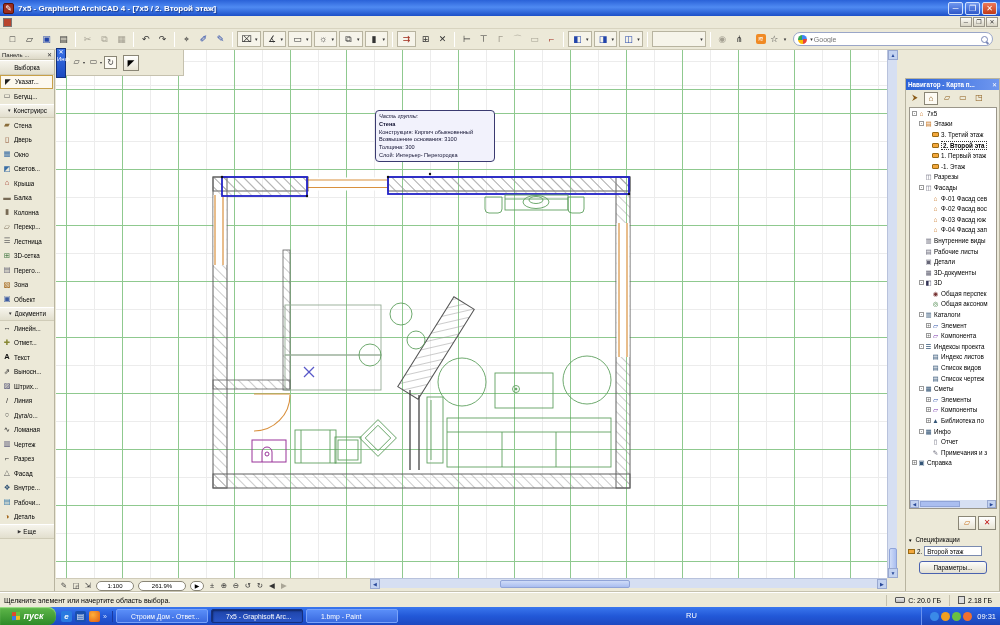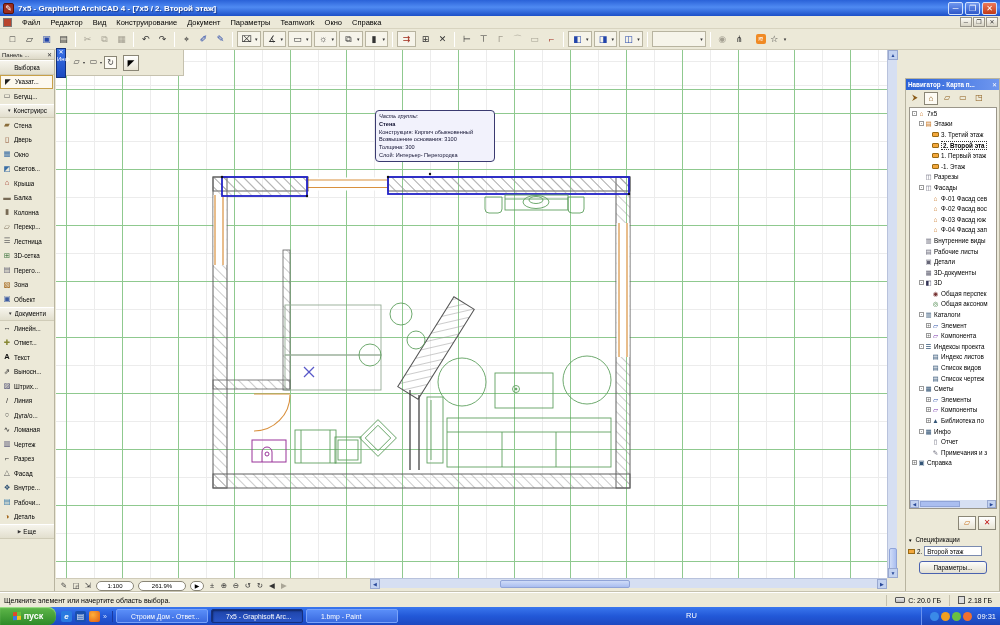--- a/index.html
+++ b/index.html
@@ -184,21 +184,21 @@
 
   
   #statusbar { position:absolute; left:0; top:592px; width:1000px; height:15px; background:#ece9d8; border-top:1px solid #fff; box-shadow:0 -1px 0 #c5c1ae; display:flex; align-items:center; }
   #statusbar .msg { font-size:7px; padding-left:4px; flex:1; }
   #statusbar .cell { display:flex; align-items:center; gap:3px; border-left:1px solid #c5c1ae; padding:0 8px; height:11px; font-size:7px; }
   .diskic { width:10px; height:6px; border:1px solid #555; border-radius:1px; background:linear-gradient(180deg,#eee,#bbb); }
   .memic { width:7px; height:8px; border:1px solid #555; background:#ddd; }
 
   
   #taskbar { position:absolute; left:0; top:607px; width:1000px; height:18px; background:linear-gradient(180deg,#3a77ee 0%,#2258d8 50%,#1c48c0 100%); display:flex; align-items:center; }
-  #startbtn { height:18px; width:56px; border-radius:0 8px 8px 0; background:linear-gradient(180deg,#5fb84a,#2e8a28); color:#fff; font-weight:bold; font-size:9px; display:flex; align-items:center; justify-content:center; gap:3px; box-shadow:inset 0 1px 1px #9fe08a; }
+  #startbtn { height:18px; width:56px; border-radius:0 8px 8px 0; background:linear-gradient(180deg,#5fb84a,#2e8a28); color:#fff; font-weight:bold; font-style:italic; font-size:9px; display:flex; align-items:center; justify-content:center; gap:3px; box-shadow:inset 0 1px 1px #9fe08a; }
   .winflag { width:8px; height:8px; display:grid; grid-template-columns:4px 4px; grid-template-rows:4px 4px; transform:skewY(-5deg); }
   .winflag i:nth-child(1){background:#e04a2a;} .winflag i:nth-child(2){background:#6ac040;}
   .winflag i:nth-child(3){background:#3a7ae8;} .winflag i:nth-child(4){background:#f0c020;}
   #quicklaunch { display:flex; align-items:center; gap:3px; padding:0 5px; border-right:1px solid #1a3aa0; }
   #quicklaunch .ql { width:11px; height:11px; border-radius:2px; font-size:8px; line-height:11px; text-align:center; color:#fff; }
   .ql.ie { background:#2a7ae0; font-style:italic; font-weight:bold; }
   .ql.doc { background:#1a50b0; }
   .ql.ff { background:radial-gradient(circle at 35% 35%, #ffb03a, #e05a10); border-radius:50%; }
   #quicklaunch .more { color:#cfe0ff; font-size:7px; }
   .taskwin { width:92px; height:14px; margin-left:3px; border-radius:2px; background:linear-gradient(180deg,#5a8ef8,#3a6ae0); border:1px solid #7aa2f8; color:#fff; font-size:6.8px; display:flex; align-items:center; gap:3px; padding:0 3px; overflow:hidden; white-space:nowrap; }
@@ -217,32 +217,20 @@
   <div class="ttl">7x5 - Graphisoft ArchiCAD 4 - [7x5 / 2. Второй этаж]</div>
   <div class="winbtns">
     <div class="wbtn">─</div>
     <div class="wbtn">❐</div>
     <div class="wbtn close">✕</div>
   </div>
 </div>
 
 <div id="menubar">
   <div class="mdiicon"></div>
-  <div style="display:flex">
-
-  <span class="menu">Файл</span>
-      <span class="menu">Редактор</span>
-      <span class="menu">Вид</span>
-      <span class="menu">Конструирование</span>
-      <span class="menu">Документ</span>
-      <span class="menu">Параметры</span>
-      <span class="menu">Teamwork</span>
-      <span class="menu">Окно</span>
-      <span class="menu">Справка</span>
-    </div>
   <div class="mdibtns">
     <div class="mbtn">─</div>
     <div class="mbtn">❐</div>
     <div class="mbtn">✕</div>
   </div>
 </div>
 
 <div id="toolbar">
   <span class="tbi">□</span>
   <span class="tbi">▱</span>
@@ -316,20 +304,26 @@
       <span class="caret">▾</span>
     </span>
   <span class="tsep"></span>
   <span class="tbi dis">◉</span>
   <span class="tbi">⋔</span>
   <span class="rssbox">
     <span class="rss">≋</span>
     <span class="tbi">☆</span>
     <span class="caret">▾</span>
   </span>
+  <div id="googlebar">
+    <span class="gball"></span>
+    <span class="caret">▾</span>
+    <input placeholder="Google" style="">
+    <span class="mag"></span>
+  </div>
 </div>
 
 <div id="toolbox">
   <header>
     <span class="htxt">Панель ...</span>
     <span class="hx">✕</span>
   </header>
   <div>
 
       <div class="tb-item sec">

